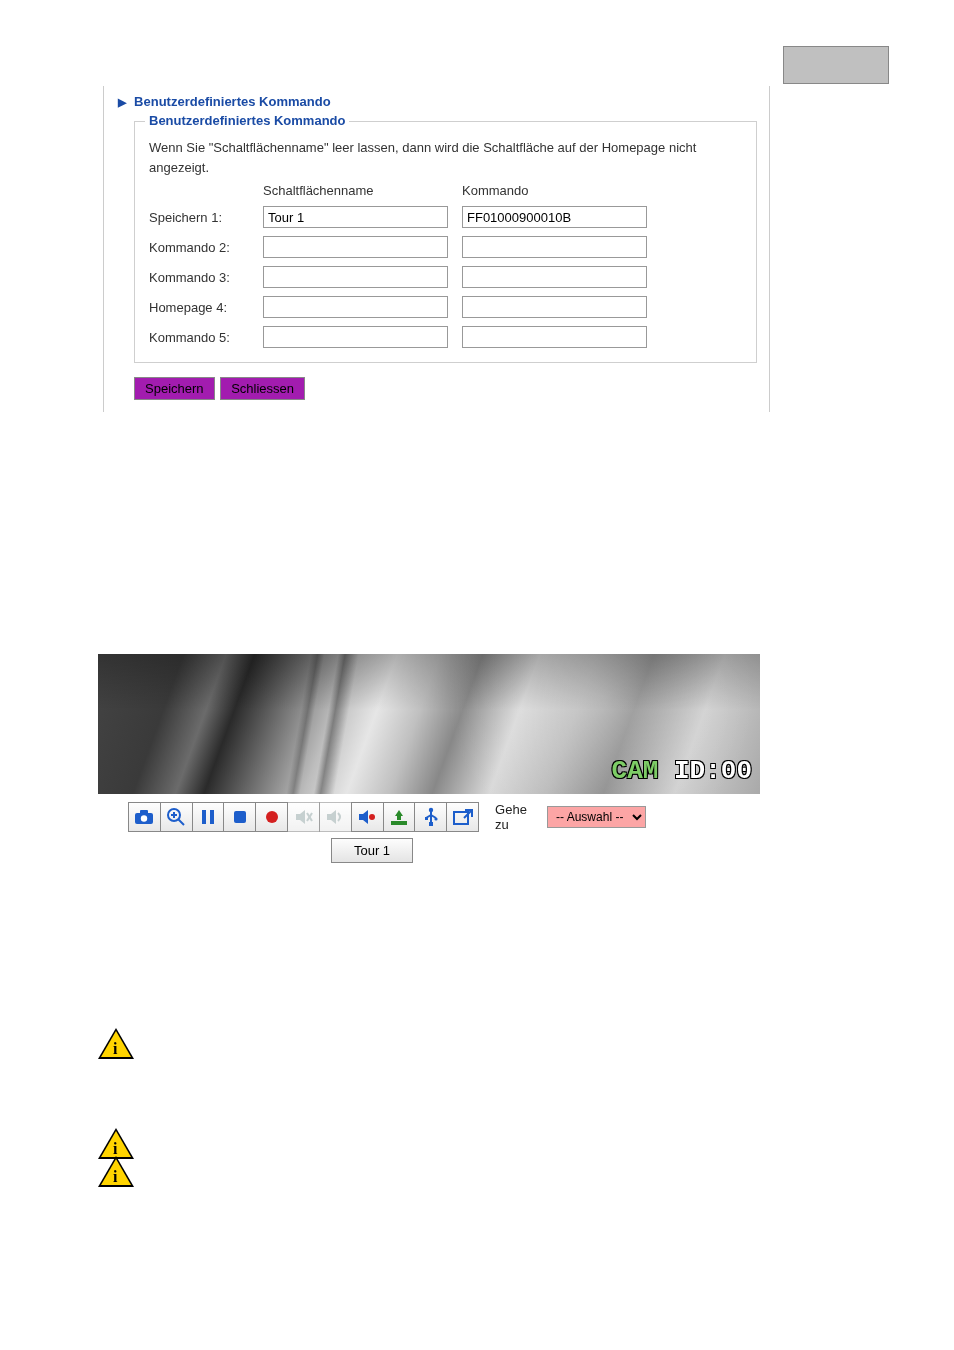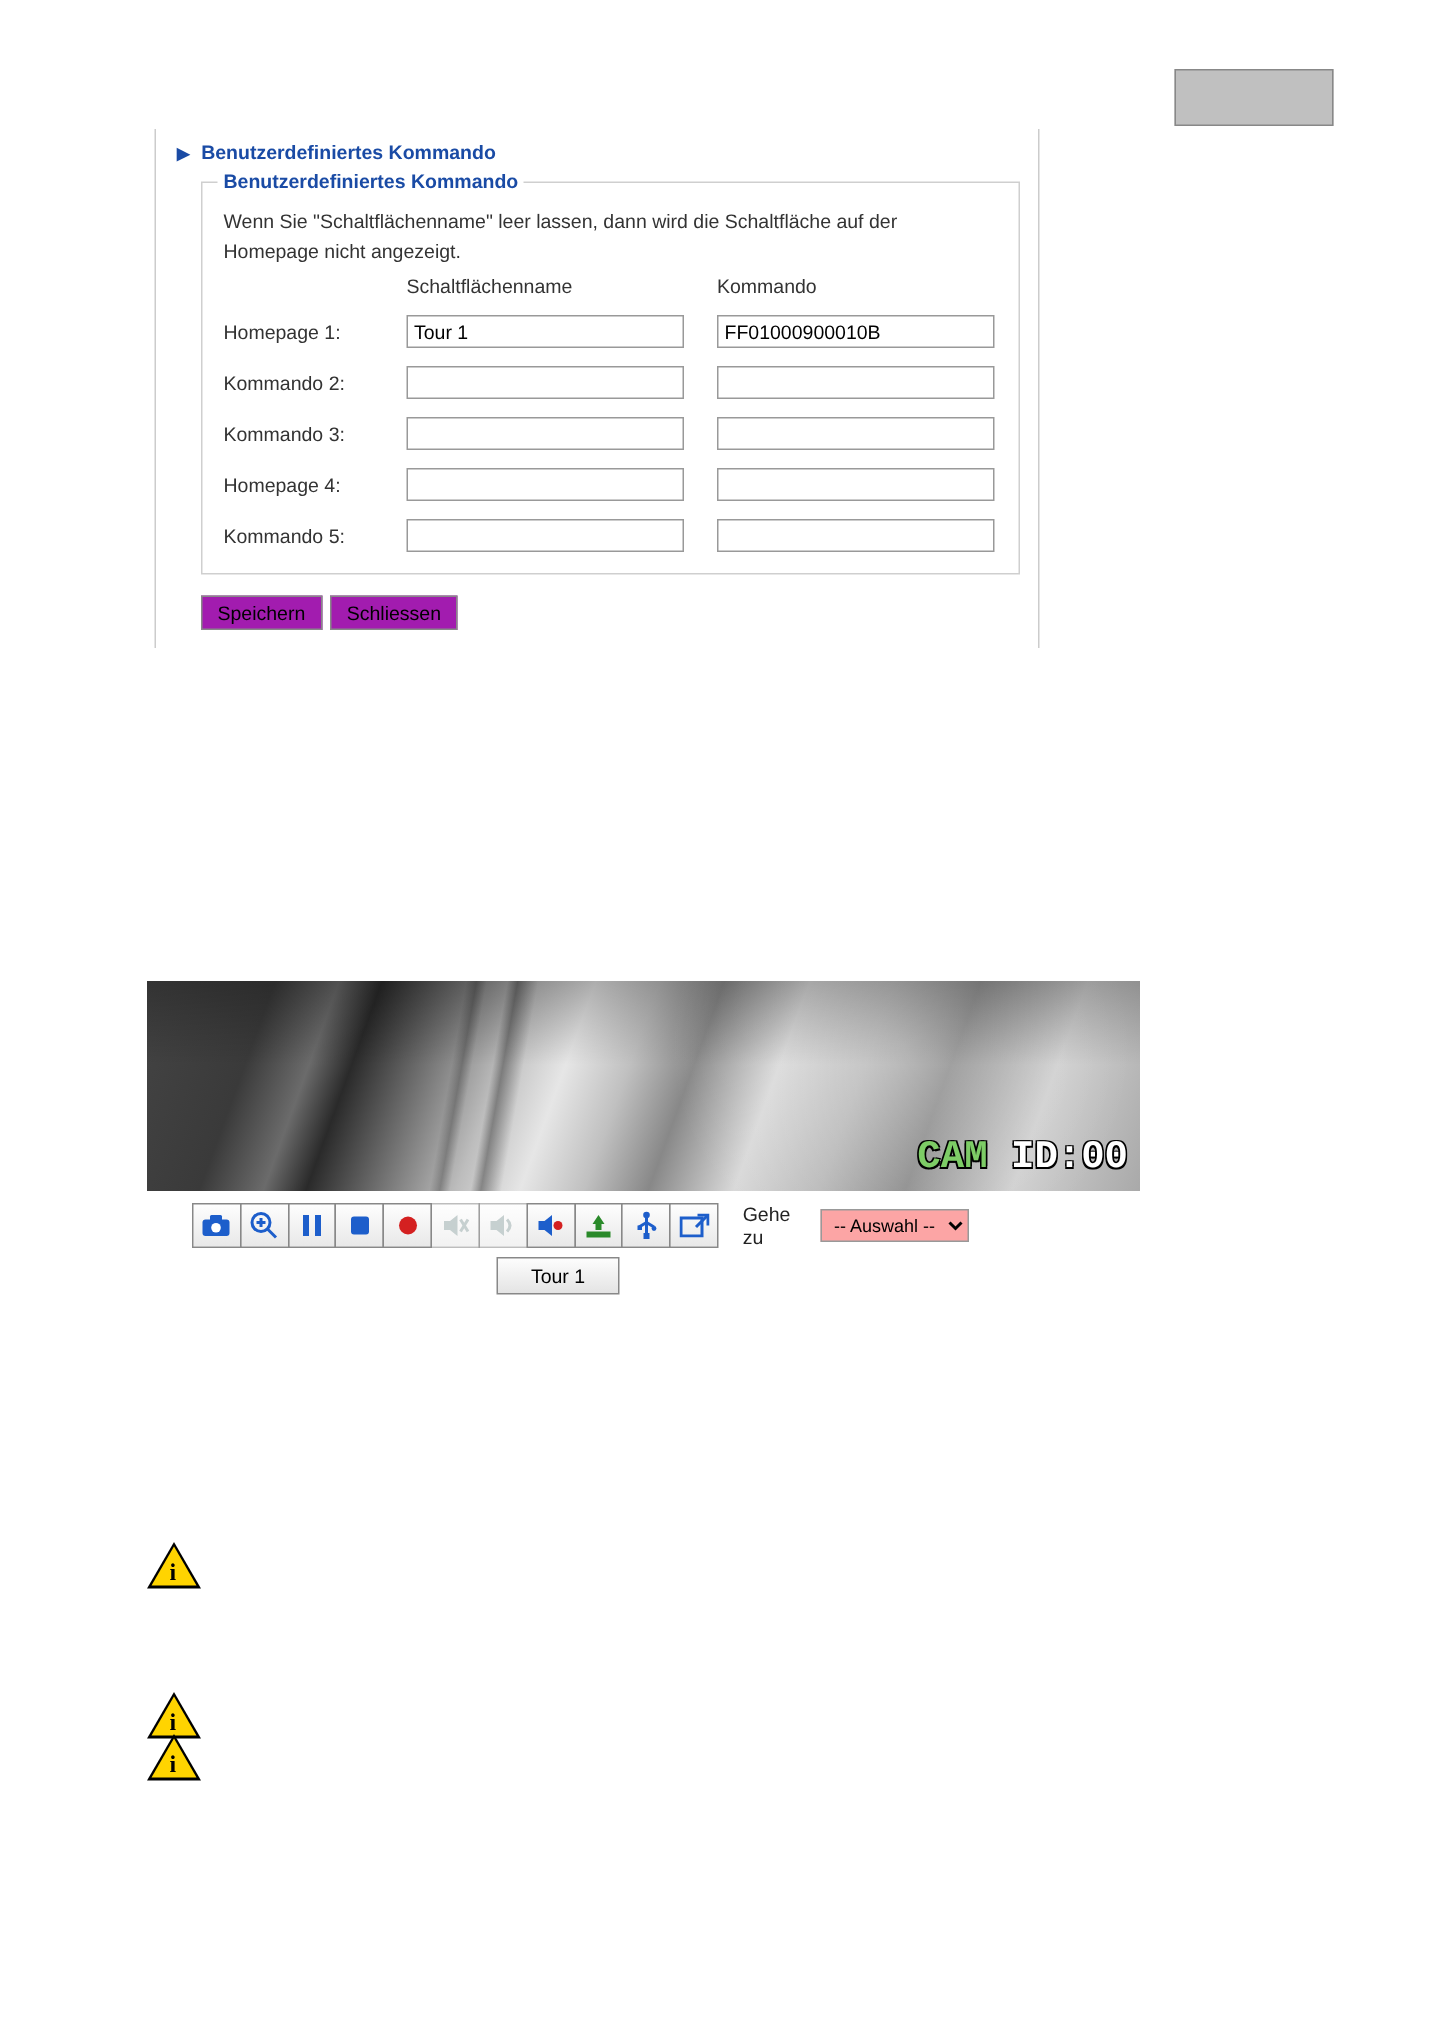--- a/index.html
+++ b/index.html
@@ -19,21 +19,21 @@
     right: 65px;
     width: 106px;
     height: 38px;
     background: #c0c0c0;
     border: 1px solid #888;
   }
   .panel {
     position: absolute;
     top: 86px;
     left: 103px;
-    width: 590px;
+    width: 667px;
     border-left: 1px solid #ccc;
     border-right: 1px solid #ccc;
   }
   .panel-header {
     color: #1a4ba5;
     font-weight: bold;
     font-size: 13px;
     padding: 8px 0 12px 14px;
   }
   .panel-header .arrow {
@@ -61,21 +61,20 @@
     line-height: 1.5;
     margin-top: 6px;
     margin-bottom: 6px;
   }
   .grid {
     display: grid;
     grid-template-columns: 110px 195px 195px;
     column-gap: 4px;
     row-gap: 8px;
     align-items: center;
-    gap: 12px;
   }
   .grid .hdr {
     color: #333;
     font-size: 13px;
   }
   .grid .lbl {
     color: #333;
   }
   .grid input.txt {
     width: 185px;
@@ -222,21 +221,21 @@
 
   <div class="fieldset">
     <div class="fieldset-legend">Benutzerdefiniertes Kommando</div>
     <div class="desc">Wenn Sie "Schaltflächenname" leer lassen, dann wird die Schaltfläche auf der Homepage nicht angezeigt.</div>
 
     <div class="grid">
       <div></div>
       <div class="hdr">Schaltflächenname</div>
       <div class="hdr">Kommando</div>
 
-      <div class="lbl">Homepage 1:</div>
+      <div class="lbl">Speichern 1:</div>
       <input class="txt" value="Tour 1" style="">
       <input class="txt" value="FF01000900010B" style="">
 
       <div class="lbl">Kommando 2:</div>
       <input class="txt" value="" style="">
       <input class="txt" value="" style="">
 
       <div class="lbl">Kommando 3:</div>
       <input class="txt" value="" style="">
       <input class="txt" value="" style="">

